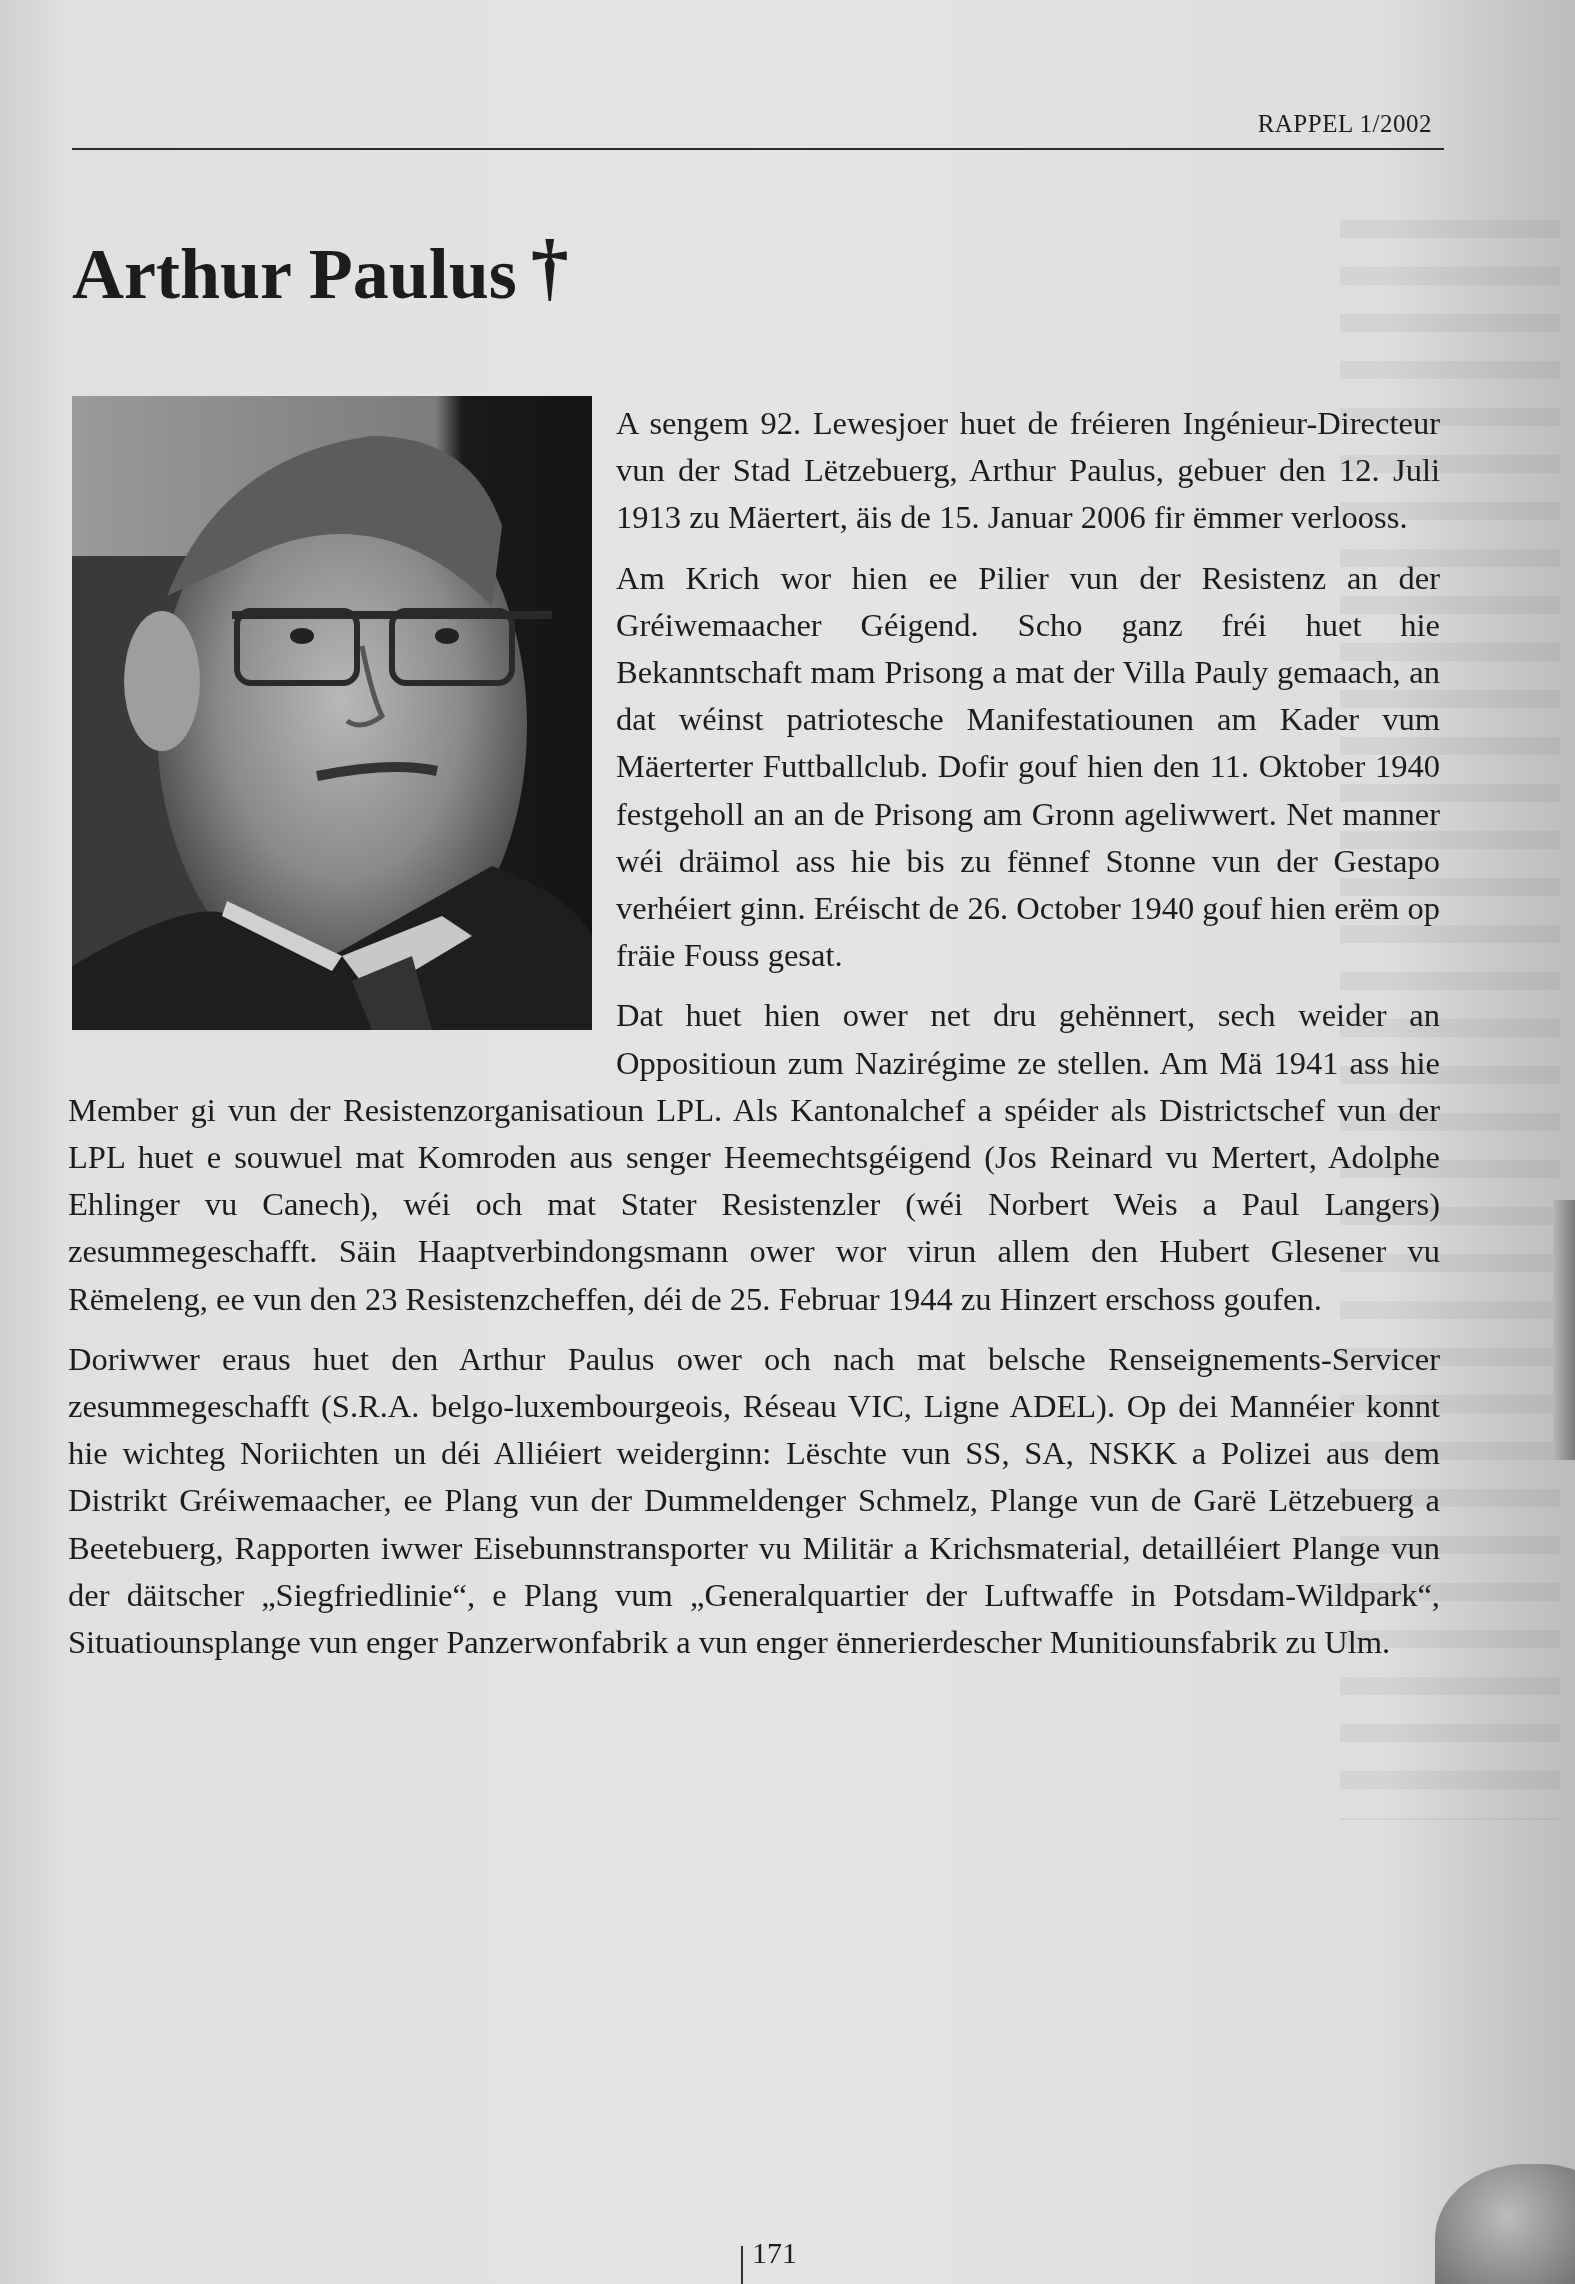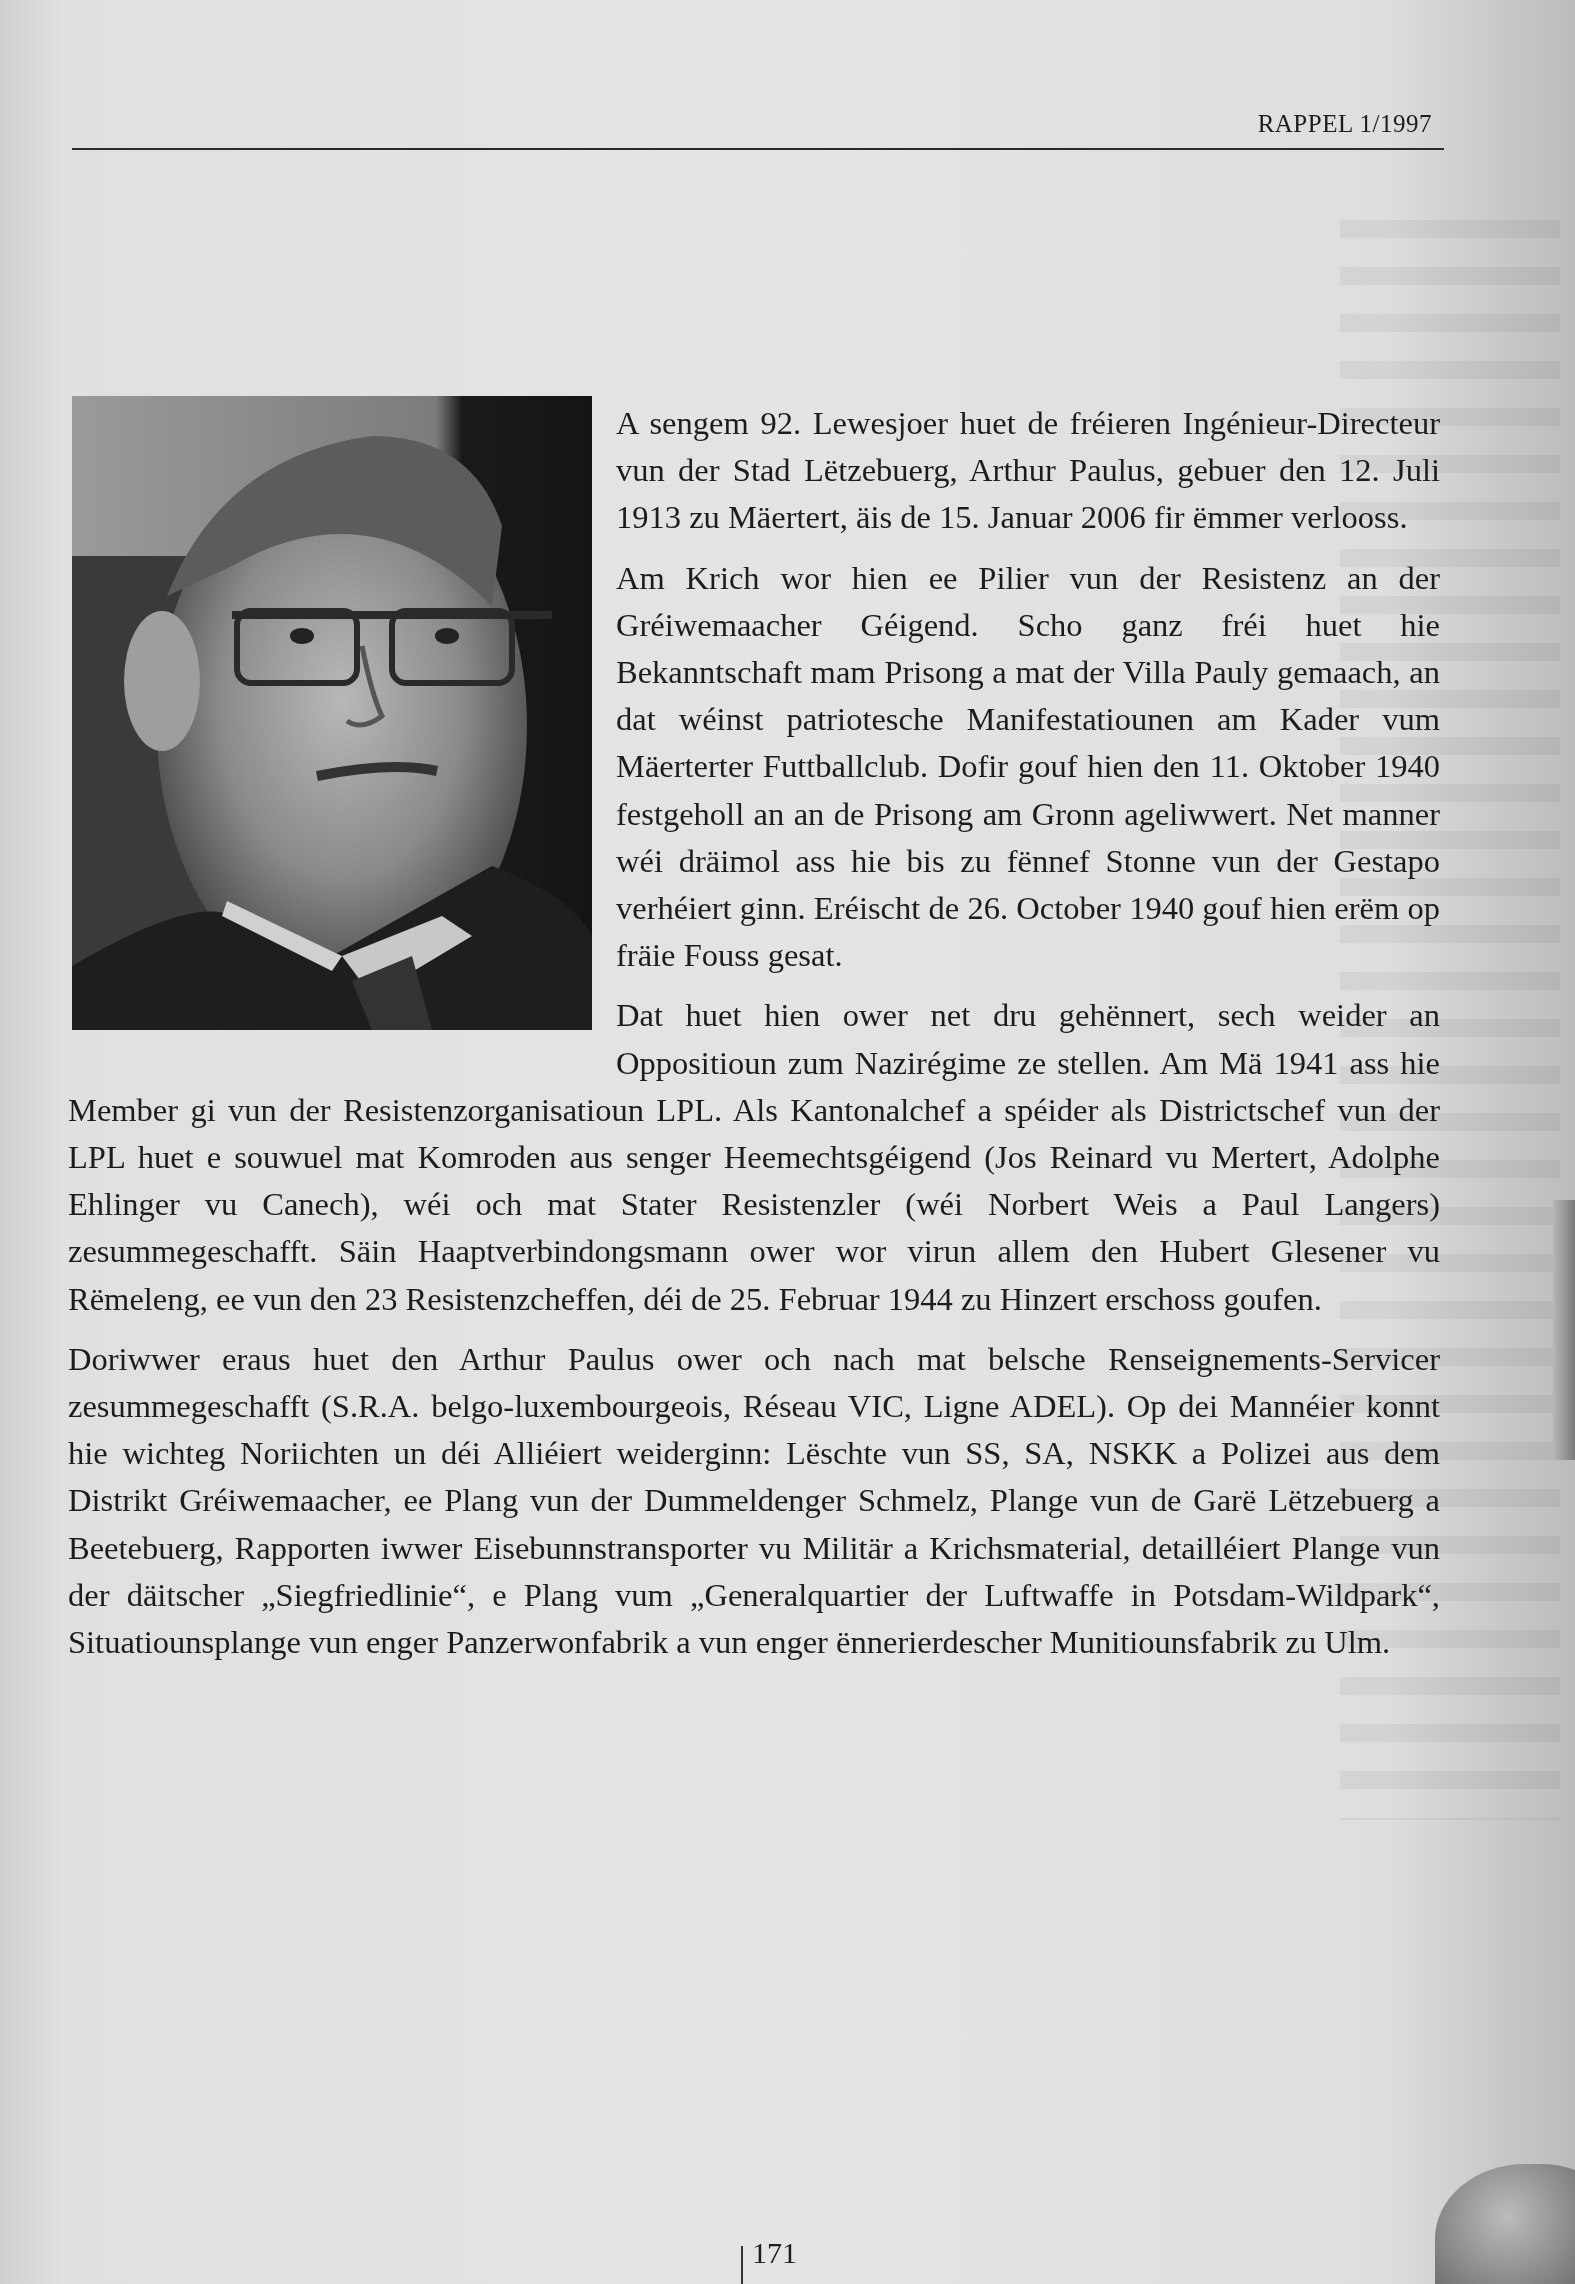--- a/index.html
+++ b/index.html
@@ -62,23 +62,26 @@
 </style>
 </head>
 <body>
 
 <div class="page">
   <div class="ghost"></div>
   <div class="gutter"></div>
   <div class="corner-obj"></div>
 
   <div class="header">
-    <span class="header-text">RAPPEL 1/1997</span>
+    <span class="header-text">RAPPEL 1/2002</span>
   </div>
 
+  <h1 class="title" style="margin:0;">
+    <span>Arthur Paulus</span><span class="dagger">†</span>
+  </h1>
 
   <div class="photo" title="Portrait of Arthur Paulus, elderly man with glasses, shirt collar and tie">
     <svg viewBox="0 0 520 634" preserveAspectRatio="none">
       <defs>
         <radialGradient id="face" cx="50%" cy="45%" r="55%">
           <stop offset="0%" stop-color="#b8b8b8"></stop>
           <stop offset="60%" stop-color="#8a8a8a"></stop>
           <stop offset="100%" stop-color="#4a4a4a"></stop>
         </radialGradient>
         <linearGradient id="bg" x1="0" y1="0" x2="1" y2="0">

